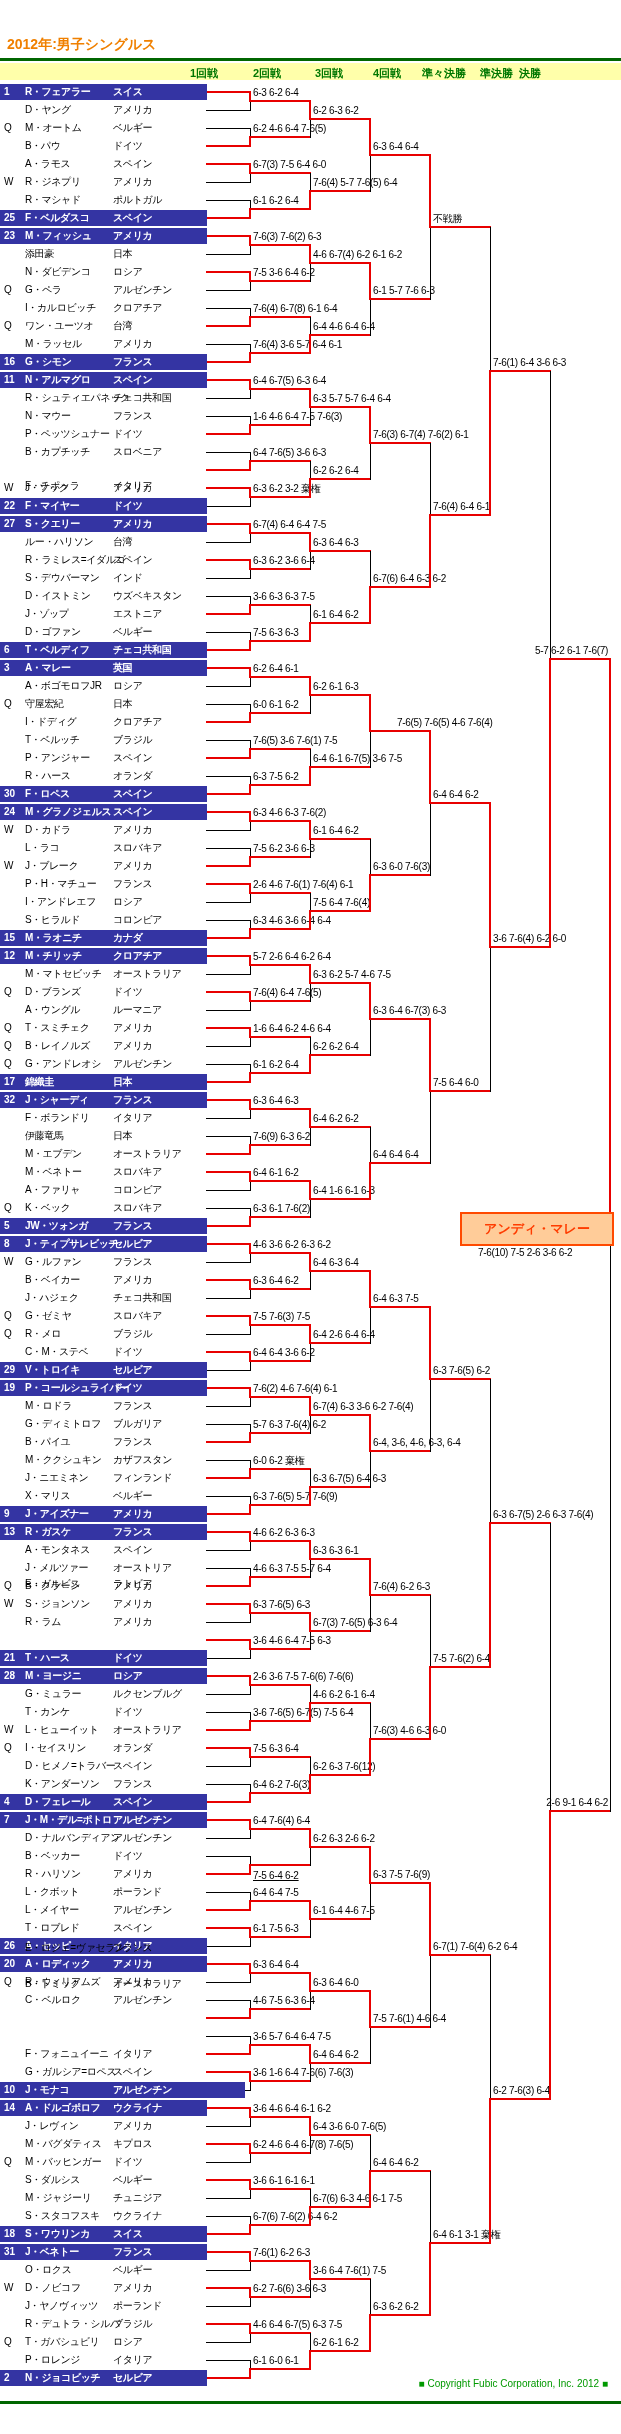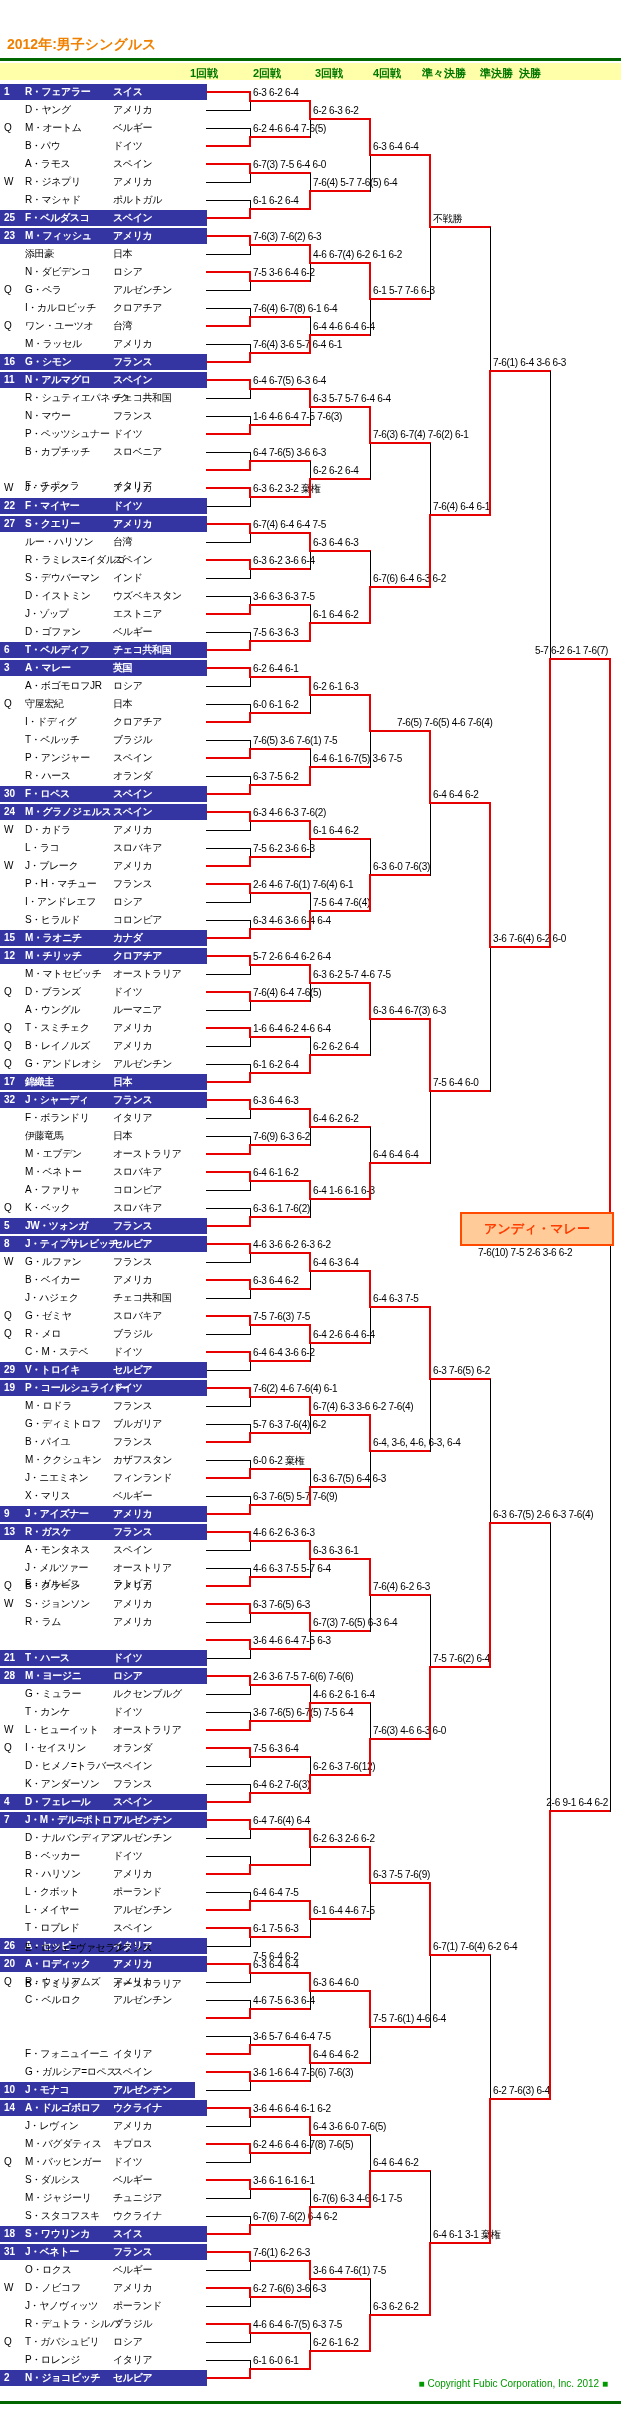--- a/index.html
+++ b/index.html
@@ -360,21 +360,21 @@
       <div class="abs line" style="left: 249px; top: 1792px; width: 2px; height: 11px; background: rgb(232, 0, 0);"></div>
       <div class="abs line" style="left: 249px; top: 1792px; width: 62px; height: 2px; background: rgb(232, 0, 0);"></div>
       <div class="abs score" style="top: 1780px; left: 253px;">6-4 6-2 7-6(3)</div>
       <div class="abs line" style="left: 250px; top: 1820px; width: 1px; height: 19px; background: rgb(0, 0, 0);"></div>
       <div class="abs line" style="left: 249px; top: 1819px; width: 2px; height: 11px; background: rgb(232, 0, 0);"></div>
       <div class="abs line" style="left: 249px; top: 1828px; width: 62px; height: 2px; background: rgb(232, 0, 0);"></div>
       <div class="abs score" style="top: 1816px; left: 253px;">6-4 7-6(4) 6-4</div>
       <div class="abs line" style="left: 250px; top: 1856px; width: 1px; height: 19px; background: rgb(0, 0, 0);"></div>
       <div class="abs line" style="left: 249px; top: 1864px; width: 2px; height: 11px; background: rgb(232, 0, 0);"></div>
       <div class="abs line" style="left: 249px; top: 1864px; width: 62px; height: 2px; background: rgb(232, 0, 0);"></div>
-      <div class="abs score" style="top: 1952px; left: 253px;">7-5 6-4 6-2</div>
+      <div class="abs score" style="top: 1871px; left: 253px; text-decoration: underline;">7-5 6-4 6-2</div>
       <div class="abs line" style="left: 250px; top: 1892px; width: 1px; height: 19px; background: rgb(0, 0, 0);"></div>
       <div class="abs line" style="left: 249px; top: 1900px; width: 2px; height: 11px; background: rgb(232, 0, 0);"></div>
       <div class="abs line" style="left: 249px; top: 1900px; width: 62px; height: 2px; background: rgb(232, 0, 0);"></div>
       <div class="abs score" style="top: 1888px; left: 253px;">6-4 6-4 7-5</div>
       <div class="abs line" style="left: 250px; top: 1928px; width: 1px; height: 19px; background: rgb(0, 0, 0);"></div>
       <div class="abs line" style="left: 249px; top: 1927px; width: 2px; height: 11px; background: rgb(232, 0, 0);"></div>
       <div class="abs line" style="left: 249px; top: 1936px; width: 62px; height: 2px; background: rgb(232, 0, 0);"></div>
       <div class="abs score" style="top: 1924px; left: 253px;">6-1 7-5 6-3</div>
       <div class="abs line" style="left: 250px; top: 1964px; width: 1px; height: 19px; background: rgb(0, 0, 0);"></div>
       <div class="abs line" style="left: 249px; top: 1963px; width: 2px; height: 11px; background: rgb(232, 0, 0);"></div>
@@ -1161,21 +1161,21 @@
         <span class="ct">フランス</span>
       </div>
       <div class="abs prow" style="left: 0px; top: 2046px; width: 250px;">
         <span class="nm">F・フォニュイーニ</span>
         <span class="ct">イタリア</span>
       </div>
       <div class="abs prow" style="left: 0px; top: 2064px; width: 250px;">
         <span class="nm">G・ガルシア=ロペス</span>
         <span class="ct">スペイン</span>
       </div>
-      <div class="abs prow seedbox" style="left: 0px; top: 2082px; width: 195px; background: rgb(52, 52, 163); color: rgb(255, 255, 255); font-weight: bold;">
+      <div class="abs prow seedbox" style="left: 0px; top: 2082px; width: 213px; background: rgb(52, 52, 163); color: rgb(255, 255, 255); font-weight: bold; padding-left: 32px;">
         <span class="tag">10</span>
         <span class="nm">J・モナコ</span>
         <span class="ct">アルゼンチン</span>
       </div>
       <div class="abs prow seedbox" style="left: 0px; top: 2100px; width: 207px; background: rgb(52, 52, 163); color: rgb(255, 255, 255); font-weight: bold;">
         <span class="tag">14</span>
         <span class="nm">A・ドルゴポロフ</span>
         <span class="ct">ウクライナ</span>
       </div>
       <div class="abs prow" style="left: 0px; top: 2118px; width: 250px;">

